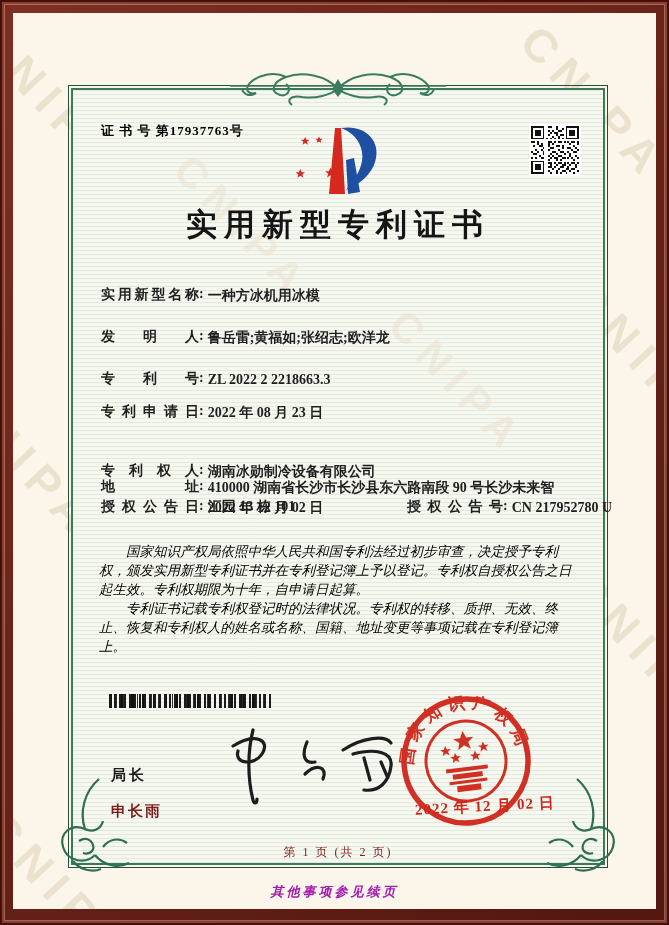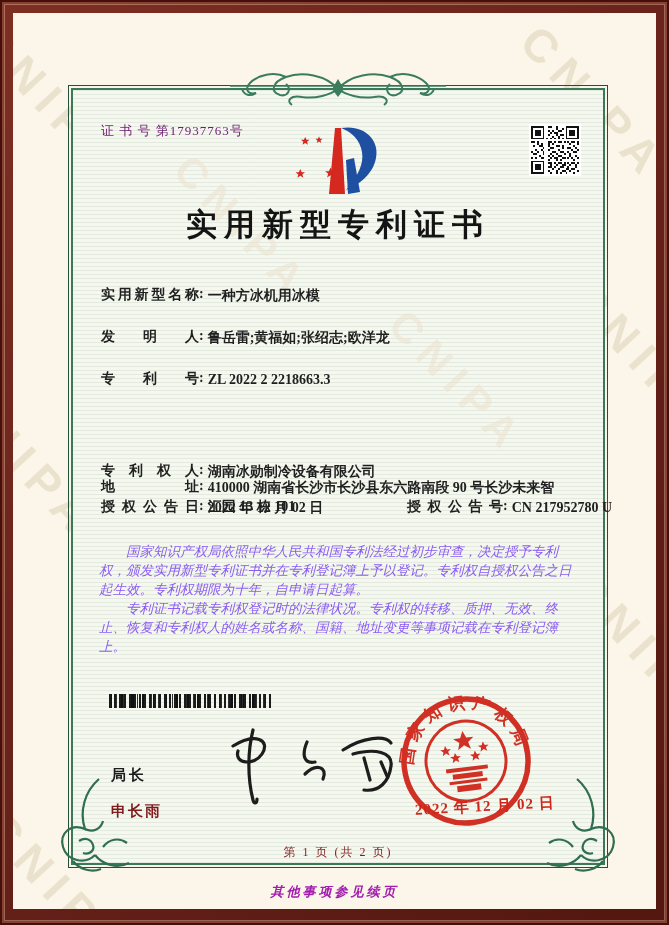--- a/index.html
+++ b/index.html
@@ -40,40 +40,40 @@
       #f6f7ef;
   }
   .content{position:absolute;inset:0;}
   
   .orn-top{position:absolute;top:-19px;left:50%;transform:translateX(-50%);}
   .orn-bl{position:absolute;left:-14px;bottom:-10px;}
   .orn-br{position:absolute;right:-14px;bottom:-10px;transform:scale(-1,1);}
   
   .cert-no{
     position:absolute;left:32px;top:36px;
-    font-size:13px;font-weight:normal;color:#701a75;letter-spacing:1px;
+    font-size:13px;font-weight:bold;color:#000000;letter-spacing:1px;
   }
   .logo{position:absolute;left:50%;top:28px;transform:translateX(-50%);}
   .qr{position:absolute;right:26px;top:38px;width:48px;height:48px;background:#fff;padding:2px;}
   .title{
     position:absolute;left:0;right:0;top:118px;text-align:center;
     font-size:31px;font-weight:700;color:#141414;letter-spacing:7px;
   }
   
   .row{position:absolute;left:32px;font-size:14px;font-weight:bold;color:#1f1f1f;width:482px;}
   .lab{display:inline-block;width:98px;text-align:justify;text-align-last:justify;vertical-align:top;}
   .col{display:inline-block;margin:0 4px 0 0;vertical-align:top;}
   .val{display:inline-block;width:352px;vertical-align:top;line-height:19px;}
   .pair2{position:absolute;left:282px;top:0;width:240px;margin-left:24px;}
   .pair2 .lab{width:96px;}
   .pair2 .val{width:130px;}
   
   .legal{
     position:absolute;left:30px;top:456px;width:482px;
-    font-size:13.5px;font-style:italic;line-height:19px;color:#8b5cf6;
+    font-size:13.5px;font-style:italic;line-height:19px;color:#000000;
   }
   .legal p{margin:0;text-indent:2em;}
   
   .barcode{
     position:absolute;left:40px;top:608px;width:162px;height:14px;
     background:
       repeating-linear-gradient(90deg,#1b1b1b 0 2px,rgba(0,0,0,0) 2px 5px),
       repeating-linear-gradient(90deg,#2e2e2e 0 1px,rgba(0,0,0,0) 1px 7px),
       repeating-linear-gradient(90deg,#111 0 3px,rgba(0,0,0,0) 3px 11px);
   }
@@ -182,20 +182,23 @@
         <div class="title">实用新型专利证书</div>
 
         <div class="row" style="top:200px;">
           <span class="lab">实用新型名称</span><span class="col">:</span><span class="val">一种方冰机用冰模</span>
         </div>
         <div class="row" style="top:242px;">
           <span class="lab">发明人</span><span class="col">:</span><span class="val">鲁岳雷;黄福如;张绍志;欧洋龙</span>
         </div>
         <div class="row" style="top:284px;">
           <span class="lab">专利号</span><span class="col">:</span><span class="val">ZL 2022 2 2218663.3</span>
+        </div>
+        <div class="row" style="top:317px;">
+          <span class="lab">专利申请日</span><span class="col">:</span><span class="val">2022 年 08 月 23 日</span>
         </div>
         <div class="row" style="top:376px;">
           <span class="lab">专利权人</span><span class="col">:</span><span class="val">湖南冰勋制冷设备有限公司</span>
         </div>
         <div class="row" style="top:392px;">
           <span class="lab">地址</span><span class="col">:</span><span class="val">410000 湖南省长沙市长沙县东六路南段 90 号长沙未来智汇园 13 栋 101</span>
         </div>
         <div class="row" style="top:412px;">
           <span class="lab">授权公告日</span><span class="col">:</span><span class="val" style="width:150px;">2022 年 12 月 02 日</span>
           <span class="pair2">

